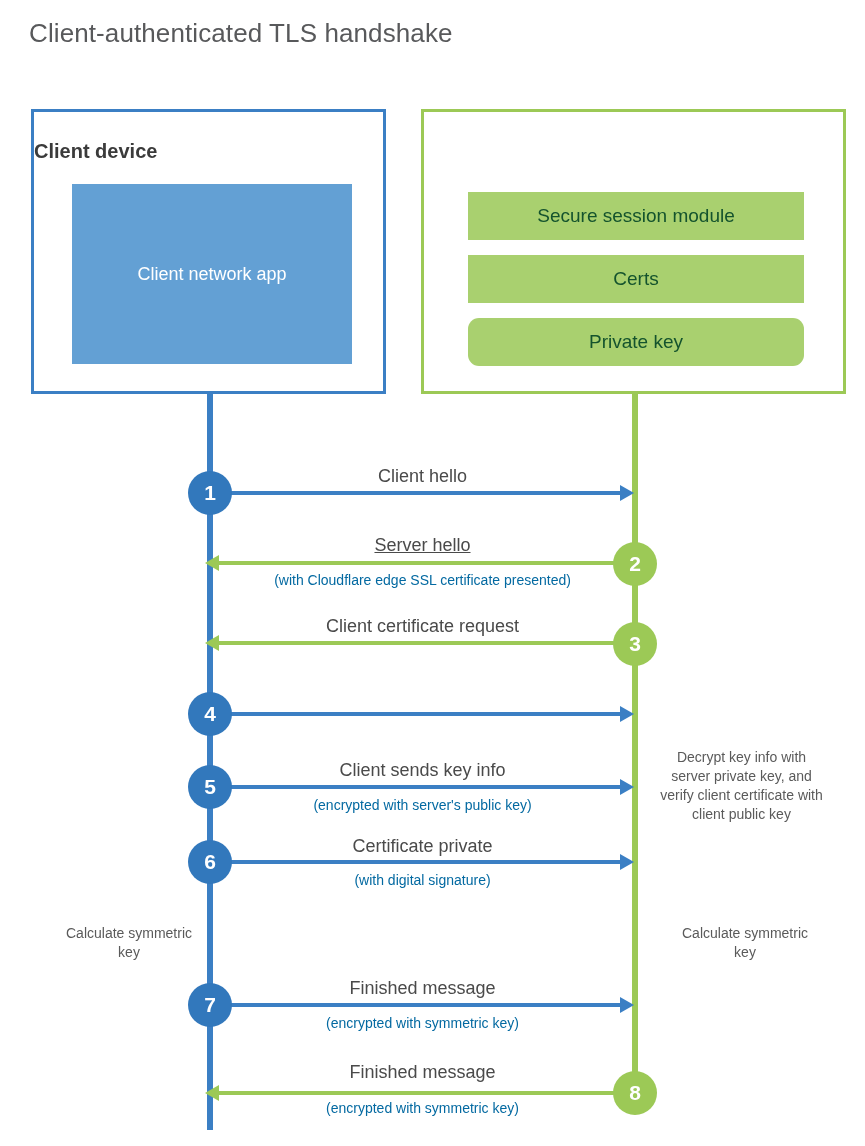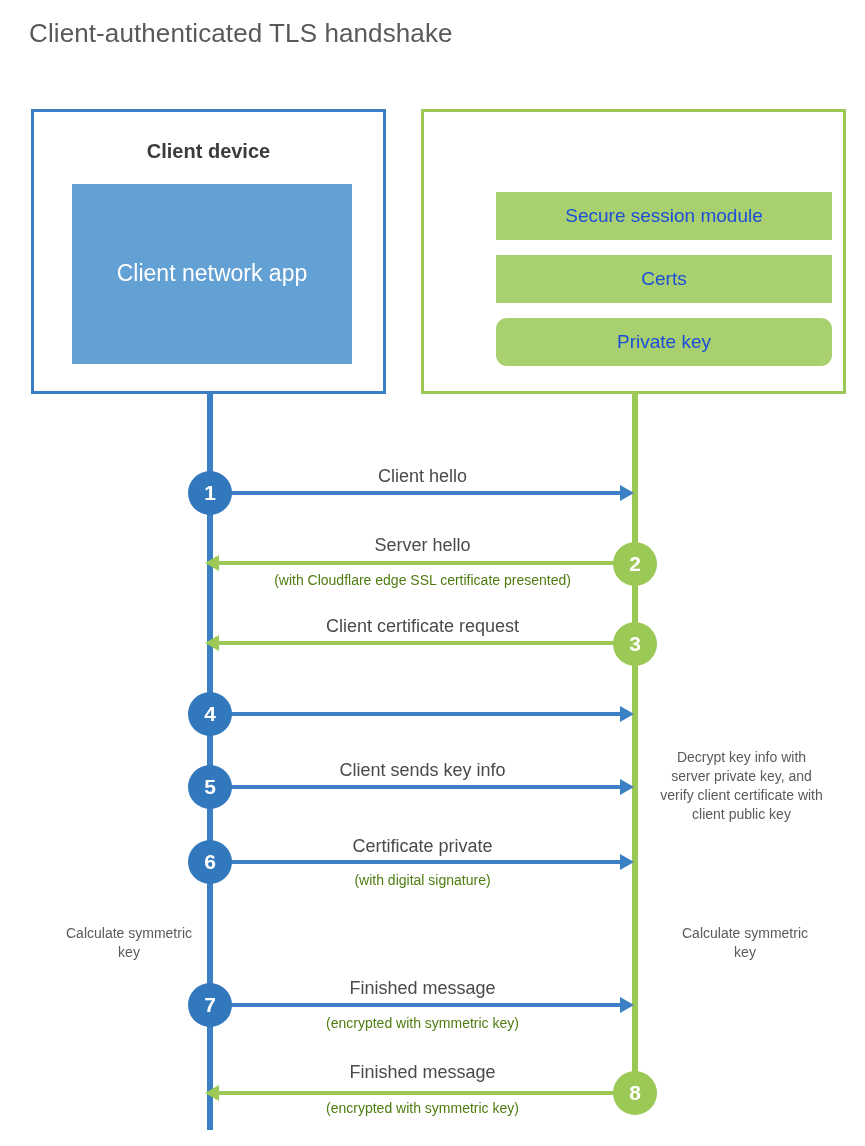--- a/index.html
+++ b/index.html
@@ -49,53 +49,51 @@
     top: 109px;
     width: 425px;
     height: 285px;
     border: 3px solid #9cc956;
   }
   .entity-title {
     position: absolute;
     left: 0;
     right: 0;
     top: 28px;
-    text-align: center;
     font-size: 20px;
     font-weight: bold;
     color: #3b3b3b;
   }
   .client-app-block {
     position: absolute;
     left: 38px;
     top: 72px;
     width: 280px;
     height: 180px;
     background: #63a0d4;
     color: #ffffff;
-    font-size: 23px;
+    font-size: 18px;
     display: flex;
     align-items: center;
     justify-content: center;
     text-align: center;
     line-height: 1.35;
   }
   .server-bar {
     position: absolute;
     left: 44px;
     width: 336px;
     height: 48px;
     background: #a9d06f;
-    color: #1d4ed8;
+    color: #14532d;
     font-size: 19px;
     display: flex;
     align-items: center;
     justify-content: center;
     text-align: center;
-    margin-left: 28px;
   }
   .server-bar.b0 { top: 80px; }
   .server-bar.b1 { top: 143px; }
   .server-bar.b2 { top: 206px; border-radius: 11px; }
 
   
   .lifeline {
     position: absolute;
     width: 6px;
   }
@@ -153,21 +151,21 @@
     position: absolute;
     text-align: center;
     font-size: 18px;
     color: #4a4a4a;
     white-space: nowrap;
   }
   .msg-sub {
     position: absolute;
     text-align: center;
     font-size: 14px;
-    color: #4d7c0f;
+    color: #0369a1;
     white-space: nowrap;
   }
 
   
   .side-note {
     position: absolute;
     font-size: 14px;
     color: #5a5a5a;
     line-height: 1.35;
   }
@@ -193,38 +191,39 @@
   </div>
 
   <div class="lifeline client"></div>
   <div class="lifeline server"></div>
 
   <div class="msg-label" style="left:210px; top:466px; width:425px;">Client hello</div>
   <div class="msg-line blue" style="left:210px; top:491px; width:414px;"></div>
   <div class="arrow-head right-blue" style="left:620px; top:485px;"></div>
   <div class="step-circle blue" style="left:188px; top:471px;">1</div>
 
-  <div class="msg-label" style="left:210px; top:535px; width:425px;">Server hello</div>
+  <div class="msg-label" style="left:210px; top:535px; width:425px;text-decoration:underline;">Server hello</div>
   <div class="msg-line green" style="left:216px; top:561px; width:420px;"></div>
   <div class="arrow-head left-green" style="left:205px; top:555px;"></div>
   <div class="msg-sub" style="left:210px; top:572px; width:425px;">(with Cloudflare edge SSL certificate presented)</div>
   <div class="step-circle green" style="left:613px; top:542px;">2</div>
 
   <div class="msg-label" style="left:210px; top:616px; width:425px;text-align:center;">Client certificate request</div>
   <div class="msg-line green" style="left:216px; top:641px; width:420px;"></div>
   <div class="arrow-head left-green" style="left:205px; top:635px;"></div>
   <div class="step-circle green" style="left:613px; top:622px;">3</div>
 
   <div class="msg-line blue" style="left:210px; top:712px; width:414px;"></div>
   <div class="arrow-head right-blue" style="left:620px; top:706px;"></div>
   <div class="step-circle blue" style="left:188px; top:692px;">4</div>
 
   <div class="msg-label" style="left:210px; top:760px; width:425px;">Client sends key info</div>
   <div class="msg-line blue" style="left:210px; top:785px; width:414px;"></div>
   <div class="arrow-head right-blue" style="left:620px; top:779px;"></div>
+  <div class="msg-sub" style="left:210px; top:797px; width:425px;">(encrypted with server's public key)</div>
   <div class="step-circle blue" style="left:188px; top:765px;">5</div>
 
   <div class="msg-label" style="left:210px; top:836px; width:425px;">Certificate private</div>
   <div class="msg-line blue" style="left:210px; top:860px; width:414px;"></div>
   <div class="arrow-head right-blue" style="left:620px; top:854px;"></div>
   <div class="msg-sub" style="left:210px; top:872px; width:425px;">(with digital signature)</div>
   <div class="step-circle blue" style="left:188px; top:840px;">6</div>
 
   <div class="side-note right" style="left:659px; top:748px; width:165px;">Decrypt key info with server private key, and verify client certificate with client public key</div>
 

